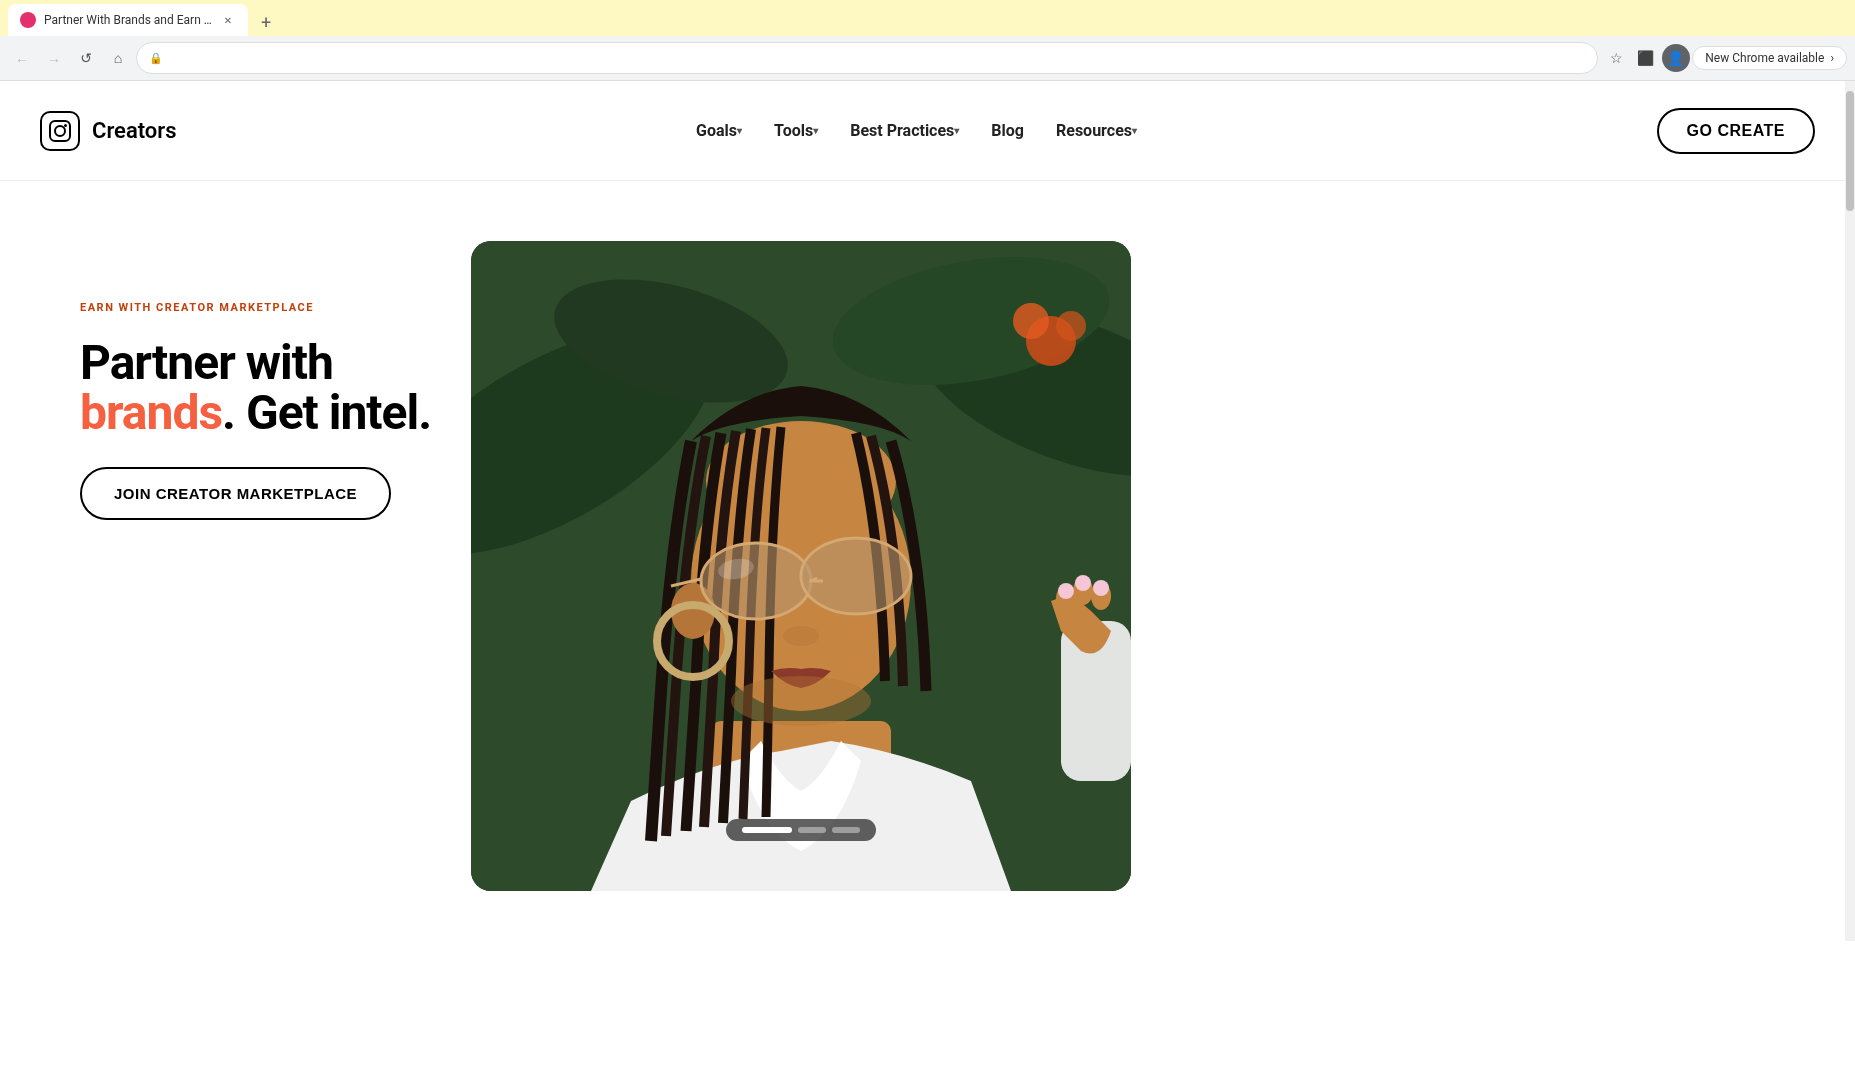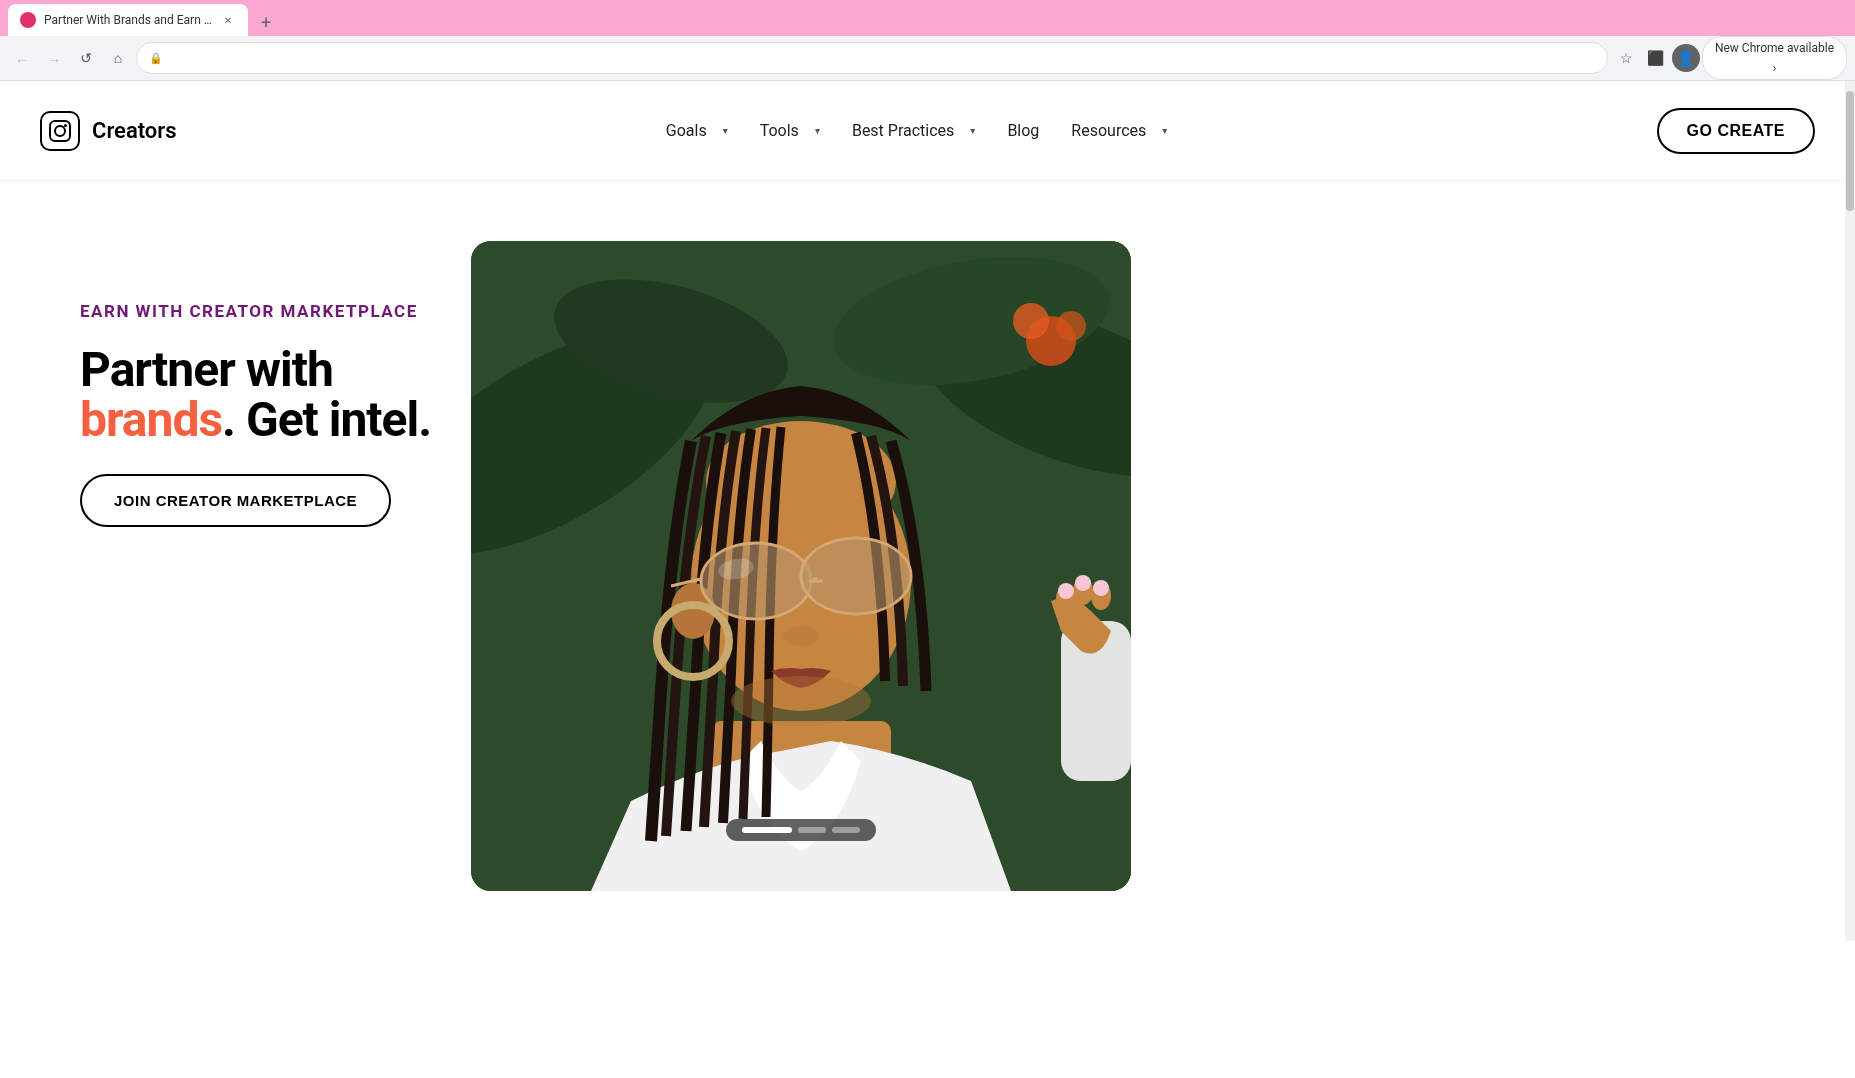--- a/index.html
+++ b/index.html
@@ -1,21 +1,21 @@
 <!DOCTYPE html>
 <html><head>
   <meta charset="utf-8">
   <style>
     * { margin: 0; padding: 0; box-sizing: border-box; }
     body { font-family: -apple-system, BlinkMacSystemFont, 'Segoe UI', Roboto, sans-serif; background: #fff; overflow-x: hidden; }
 
     
     .browser-chrome {
       width: 100%;
-      background: #f9a8d4;
+      background: #fef9c3;
       border-bottom: 1px solid #ddd;
       text-align: right;
     }
     .tab-bar {
       display: flex;
       align-items: flex-end;
       height: 36px;
       padding: 0 8px;
     }
     .tab {
@@ -130,21 +130,20 @@
       border: 1px solid #ddd;
       border-radius: 20px;
       padding: 4px 12px;
       font-size: 12px;
       color: #333;
       display: flex;
       align-items: center;
       gap: 6px;
       cursor: pointer;
       white-space: nowrap;
-      flex-direction: column;
     }
     .profile-icon {
       width: 28px;
       height: 28px;
       border-radius: 50%;
       background: #5f6368;
       display: flex;
       align-items: center;
       justify-content: center;
       color: #fff;
@@ -191,24 +190,24 @@
       color: #000;
     }
     .nav-links {
       display: flex;
       align-items: center;
       gap: 8px;
     }
     .nav-link {
       display: flex;
       align-items: center;
-      gap: 16px;
+      gap: 0;
       padding: 8px 12px;
       font-size: 16px;
-      font-weight: 400;
+      font-weight: 700;
       color: #222;
       cursor: pointer;
       text-decoration: none;
       border-radius: 8px;
       text-align: right;
     }
     .nav-chevron {
       font-size: 10px;
       color: #555;
     }
@@ -231,23 +230,23 @@
       padding: 60px 40px 0 80px;
       gap: 40px;
       min-height: 760px;
     }
     .hero-left {
       flex: 0 0 auto;
       max-width: 560px;
       padding-top: 60px;
     }
     .hero-eyebrow {
-      font-size: 17px;
+      font-size: 11px;
       font-weight: 700;
-      color: #701a75;
+      color: #c2410c;
       letter-spacing: 1.5px;
       text-transform: uppercase;
       margin-bottom: 24px;
     }
     .hero-title {
       font-size: 48px;
       font-weight: 700;
       line-height: 1.05;
       color: #000;
       margin-bottom: 28px;

